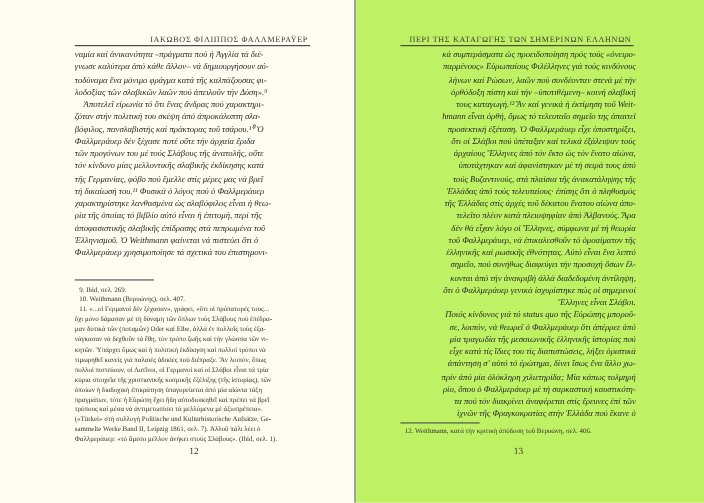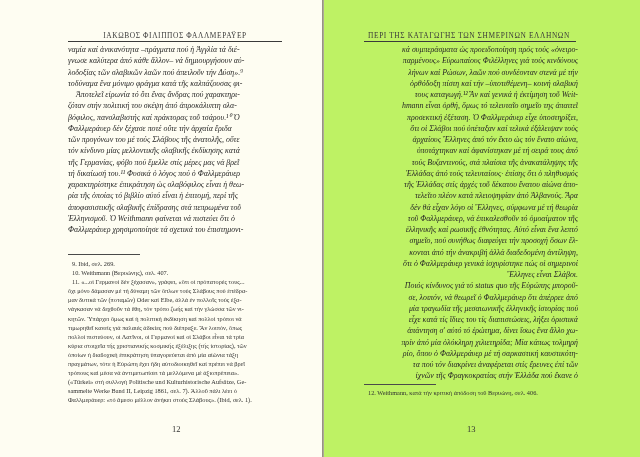--- a/index.html
+++ b/index.html
@@ -14,21 +14,21 @@
   .page { position: absolute; top: 0; height: 457px; background: #fefdf2; }
   .page.left { left: 0; width: 323px; }
   .page.right { left: 324px; width: 316px; background: #bef264; }
   .gutter {
     position: absolute; left: 322px; top: 0; width: 2px; height: 457px;
     background: linear-gradient(to right, #8b8778, #b9b4a2);
   }
   .running-head {
     position: absolute; top: 31px;
     font-size: 7.4px; letter-spacing: 0.6px; color: #3a3a3a;
-    text-align: center;
+    text-align: right;
     font-family: "Liberation Serif", serif;
   }
   .head-rule { position: absolute; top: 41px; height: 1px; background: #3a3a3a; }
   .left .running-head { left: 70px; width: 210px; }
   .left .head-rule { left: 68px; width: 214px; }
   .right .running-head { left: 40px; width: 210px; }
   .right .head-rule { left: 40px; width: 212px; }
   .body-text {
     position: absolute; top: 44px;
     font-size: 7.9px; line-height: 11.25px; font-style: italic;
@@ -45,48 +45,48 @@
   .footnotes {
     position: absolute;
     font-size: 6.3px; line-height: 9.1px; font-style: normal;
     font-family: "Liberation Serif", serif; color: #303030;
   }
   .left .footnotes { left: 68px; top: 259px; width: 214px; }
   .right .footnotes { left: 40px; top: 388px; width: 214px; }
   .fn-line { white-space: nowrap; overflow: hidden; display: block; }
   .fn-indent { padding-left: 4px; }
   .folio {
-    position: absolute; top: 424px; font-size: 8.5px; color: #333;
+    position: absolute; top: 405px; font-size: 8.5px; color: #333;
     font-family: "Liberation Serif", serif;
   }
   .left .folio { left: 172px; }
   .right .folio { left: 143px; }
 </style>
 </head>
 <body>
 
 <div class="spread">
 
   <div class="page left">
     <div class="running-head">ΙΑΚΩΒΟΣ ΦΙΛΙΠΠΟΣ ΦΑΛΛΜΕΡΑΫΕΡ</div>
     <div class="head-rule"></div>
     <div class="body-text">
       <span class="line">ναμία καί ἀνικανότητα –πράγματα πού ἡ Ἀγγλία τά διέ-</span>
       <span class="line">γνωσε καλύτερα ἀπό κάθε ἄλλον– νά δημιουργήσουν αὐ-</span>
+      <span class="line">τοδύναμα ἕνα μόνιμο φράγμα κατά τῆς καλπάζουσας φι-</span>
       <span class="line">λοδοξίας τῶν σλαβικῶν λαῶν πού ἀπειλοῦν τήν Δύση».⁹</span>
-      <span class="line">τοδύναμα ἕνα μόνιμο φράγμα κατά τῆς καλπάζουσας φι-</span>
       <span class="line indent">Ἀποτελεῖ εἰρωνία τό ὅτι ἕνας ἄνδρας πού χαρακτηρι-</span>
       <span class="line">ζόταν στήν πολιτική του σκέψη ἀπό ἀπροκάλυπτη σλα-</span>
       <span class="line">βόφιλος, πανσλαβιστής καί πράκτορας τοῦ τσάρου.¹⁰ Ὁ</span>
       <span class="line">Φαλλμεράυερ δέν ξέχασε ποτέ οὔτε τήν ἀρχαία ἔριδα</span>
       <span class="line">τῶν προγόνων του μέ τούς Σλάβους τῆς ἀνατολῆς, οὔτε</span>
       <span class="line">τόν κίνδυνο μίας μελλοντικῆς σλαβικῆς ἐκδίκησης κατά</span>
       <span class="line">τῆς Γερμανίας, φόβο πού ἔμελλε στίς μέρες μας νά βρεῖ</span>
       <span class="line">τή δικαίωσή του.¹¹ Φυσικά ὁ λόγος πού ὁ Φαλλμεράυερ</span>
-      <span class="line">χαρακτηρίστηκε ἐπικράτηση ὡς σλαβόφιλος εἶναι ἡ θεω-</span>
+      <span class="line">χαρακτηρίστηκε λανθασμένα ὡς σλαβόφιλος εἶναι ἡ θεω-</span>
       <span class="line">ρία τῆς ὁποίας τό βιβλίο αὐτό εἶναι ἡ ἐπιτομή, περί τῆς</span>
       <span class="line">ἀποφασιστικῆς σλαβικῆς ἐπίδρασης στά πεπρωμένα τοῦ</span>
       <span class="line">Ἑλληνισμοῦ. Ὁ Weithmann φαίνεται νά πιστεύει ὅτι ὁ</span>
       <span class="line">Φαλλμεράυερ χρησιμοποίησε τά σχετικά του ἐπιστημονι-</span>
     </div>
     <div class="fn-rule"></div>
     <div class="footnotes">
       <span class="fn-line fn-indent">9. Ibid, σελ. 269.</span>
       <span class="fn-line fn-indent">10. Weithmann (Βερυώνης), σελ. 407.</span>
       <span class="fn-line fn-indent">11. «...οἱ Γερμανοί δέν ξέχασαν», γράφει, «ὅτι οἱ πρόπατορές τους...</span>

